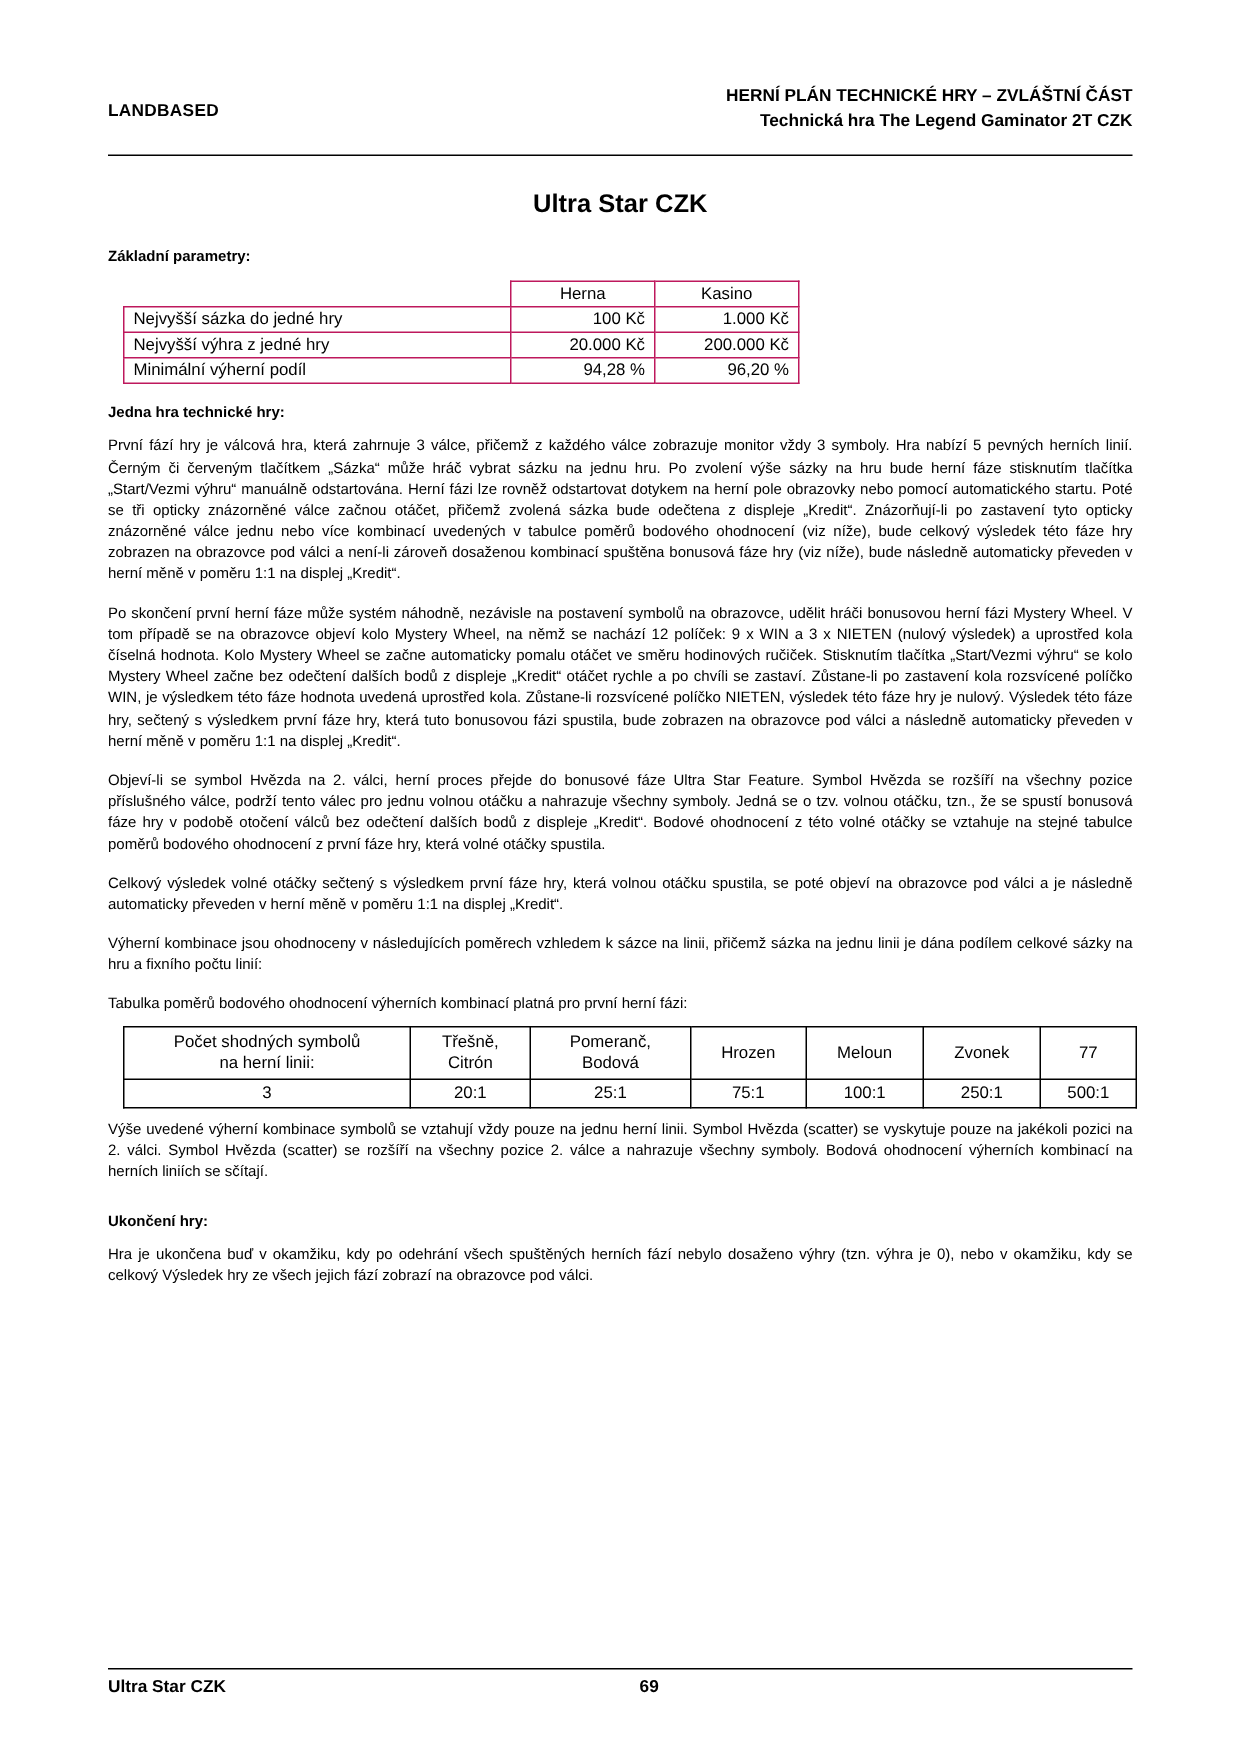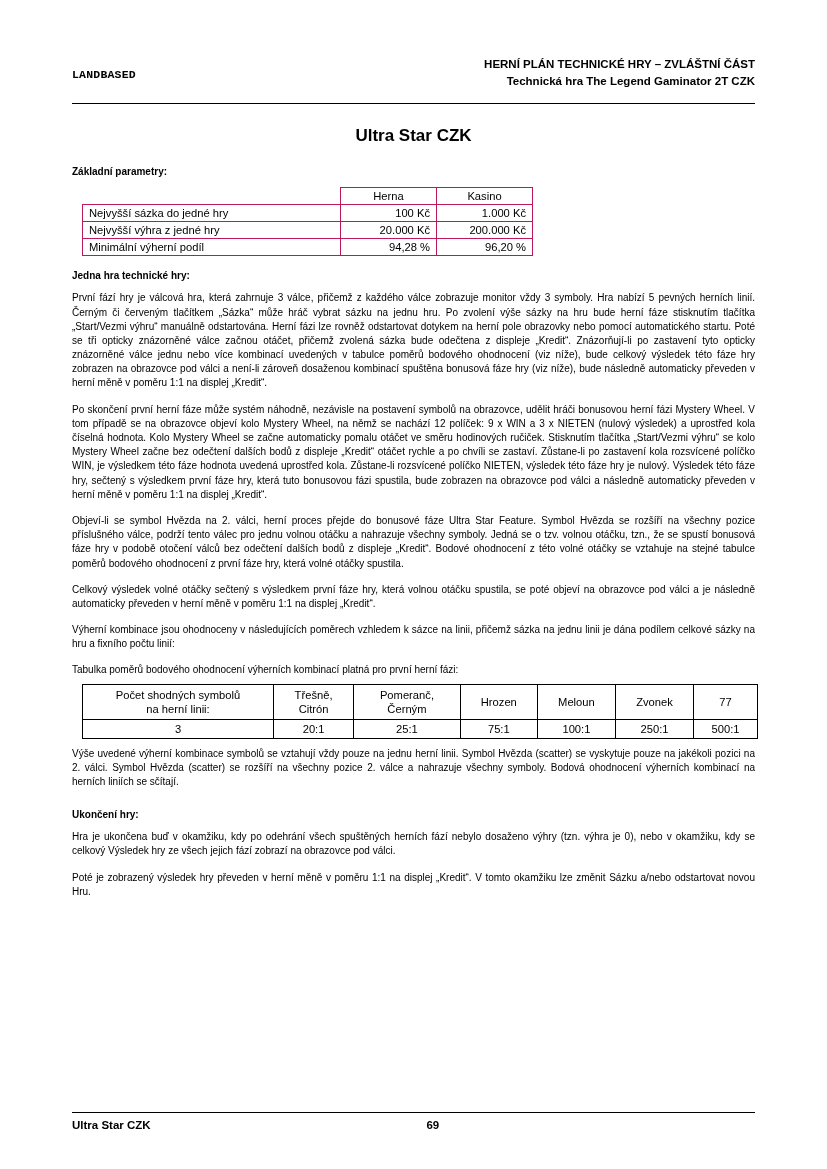--- a/index.html
+++ b/index.html
@@ -26,21 +26,20 @@
   .header {
     display: flex;
     justify-content: space-between;
     align-items: flex-start;
     font-size: 11.5px;
     font-weight: bold;
   }
   .header-left {
     letter-spacing: 0.2px;
     padding-top: 12px;
-    font-family: Liberation Mono, monospace;
   }
   .header-right {
     text-align: right;
     line-height: 1.45;
   }
   .header-rule {
     border-bottom: 1.2px solid #000;
     margin-top: 14px;
   }
   
@@ -190,21 +189,21 @@
   <p class="body tight">Tabulka poměrů bodového ohodnocení výherních kombinací platná pro první herní fázi:</p>
 
   <table class="payout">
     <tbody>
         <tr>
       <th class="first" style="white-space:pre-line">Počet shodných symbolů
 na herní linii:</th>
       <th style="white-space:pre-line">Třešně,
 Citrón</th>
       <th style="white-space:pre-line">Pomeranč,
-Černým</th>
+Bodová</th>
       <th>Hrozen</th>
       <th>Meloun</th>
       <th>Zvonek</th>
       <th>77</th>
     </tr>
     <tr>
       <td class="first">3</td>
       <td>20:1</td>
       <td>25:1</td>
       <td>75:1</td>
@@ -217,21 +216,20 @@
 
   <div class="spacer-sm"></div>
 
   <p class="body">Výše uvedené výherní kombinace symbolů se vztahují vždy pouze na jednu herní linii. Symbol Hvězda (scatter) se vyskytuje pouze na jakékoli pozici na 2. válci. Symbol Hvězda (scatter) se rozšíří na všechny pozice 2. válce a nahrazuje všechny symboly. Bodová ohodnocení výherních kombinací na herních liniích se sčítají.</p>
 
   <div class="spacer-sm"></div>
 
   <h2 class="section">Ukončení hry:</h2>
 
   <p class="body">Hra je ukončena buď v okamžiku, kdy po odehrání všech spuštěných herních fází nebylo dosaženo výhry (tzn. výhra je 0), nebo v okamžiku, kdy se celkový Výsledek hry ze všech jejich fází zobrazí na obrazovce pod válci.</p>
-  <p class="body">Poté je zobrazený výsledek hry převeden v herní měně v poměru 1:1 na displej „Kredit“. V tomto okamžiku lze změnit Sázku a/nebo odstartovat novou Hru.</p>
 
   <div class="footer">
     <div class="footer-rule"></div>
     <div class="footer-row">
       <div class="footer-left">Ultra Star CZK</div>
       <div class="footer-center">69</div>
     </div>
   </div>
 
 </div>

